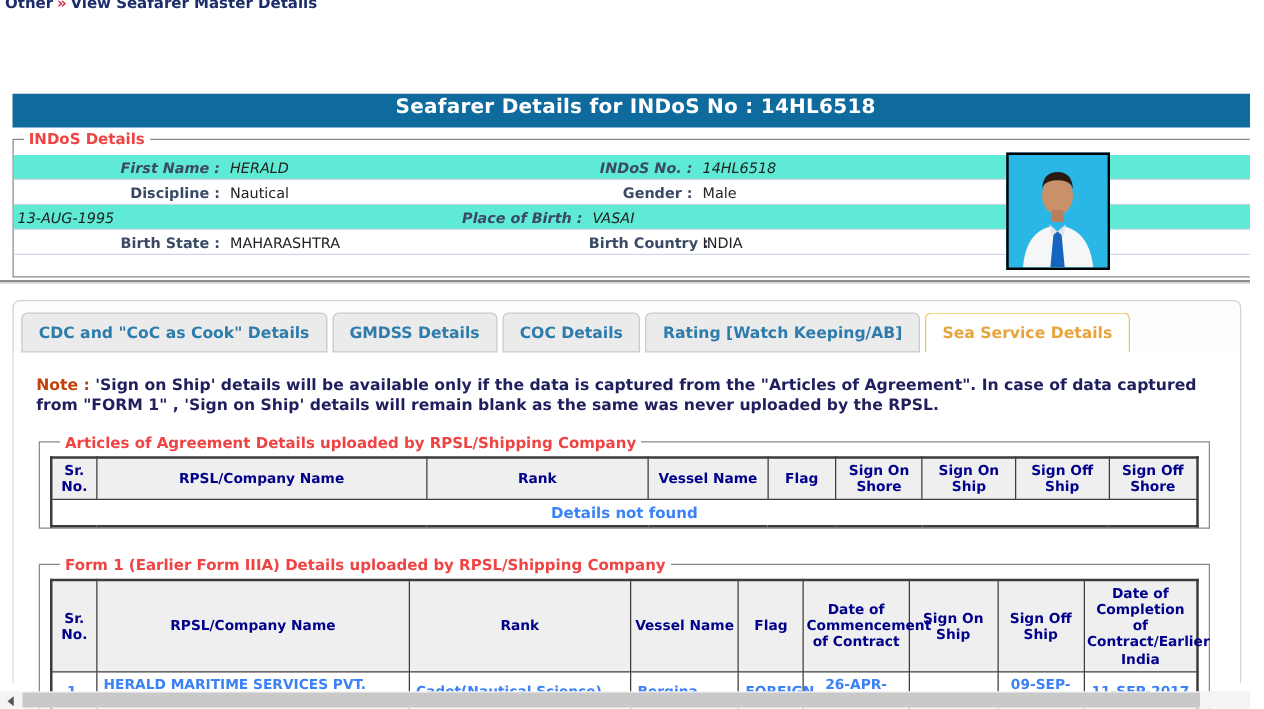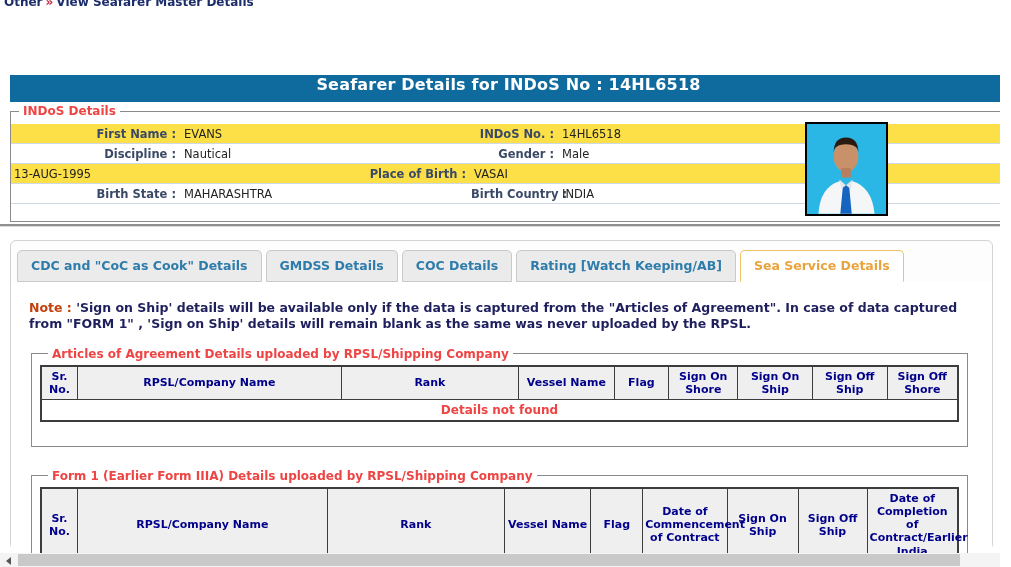--- a/index.html
+++ b/index.html
@@ -17,21 +17,21 @@
     background:#0f6a9d; color:#fff; font-size:16px; font-weight:bold;
     display:flex; align-items:flex-start; justify-content:center; letter-spacing:.2px; }
 
   
   fieldset { border:1px solid #8a8a8a; }
   legend { color:#ef4444; font-weight:bold; font-size:12px; padding:0 4px; margin-left:8px; }
   .indos-fieldset { position:absolute; top:104px; left:10px; width:993px; height:118px; background:#fff; }
   .indos-rows { margin-top:6px; }
   .indos-row { display:grid; grid-template-columns:170px 290px 88px 1fr; height:20px;
     align-items:center; border-bottom:1px solid #cfd9e6; font-size:11.5px; }
-  .indos-row.alt { background:#fde047; }
+  .indos-row.alt { background:#5eead4;font-style:italic; }
   .f-label { text-align:right; padding-right:5px; font-weight:bold; color:#3a4a66; white-space:nowrap; }
   .f-value { text-align:left; padding-left:3px; color:#222; white-space:nowrap; }
 
   .photo-frame { position:absolute; top:122px; left:805px; width:83px; height:94px;
     border:2px solid #000; background:#2bb7e6; }
   .photo-frame svg { display:block; width:100%; height:100%; }
 
   
   .divider { position:absolute; top:224px; left:0; width:1011px; height:3px;
     border-top:2px solid #8f8f8f; border-bottom:1px solid #d9d9d9; }
@@ -44,27 +44,27 @@
     padding:7px 13px 8px; font-size:12.5px; font-weight:bold; color:#2e7cab;
     white-space:nowrap; cursor:pointer; }
   .tab.active { background:#fff; color:#e8a33d; border-color:#e9c565; border-bottom-color:#fff; }
   .tab-content { background:#fff; min-height:255px; border-radius:0 0 6px 6px; padding-top:16px; }
 
   
   .note { margin:2px 16px 0 18px; font-size:12.5px; font-weight:bold; color:#1f1f5e; line-height:1.3; }
   .note .note-label { color:#c2410c; }
 
   
-  .tbl-fieldset { margin:14px 24px 0 20px; padding:4px 8px 24px; background:#fff; }
+  .tbl-fieldset { margin:14px 24px 0 20px; padding:4px 8px 0; background:#fff; }
   .tbl-fieldset.second { margin-top:22px; }
   table.grid { width:100%; border-collapse:collapse; border:2px solid #3c3c3c;
     font-size:11px; table-layout:fixed; }
   table.grid th { background:#efefef; color:#00008b; font-weight:bold; border:1px solid #3c3c3c;
     padding:3px 2px; text-align:center; line-height:1.2; }
-  table.grid td { border:1px solid #3c3c3c; padding:3px 5px; color:#ef4444; font-weight:bold; }
+  table.grid td { border:1px solid #3c3c3c; padding:3px 5px; color:#3b82f6; font-weight:bold; }
   td.empty-msg { text-align:center; color:#e60000; font-size:12px; padding:2px; }
   td.c { text-align:center; }
 
   
   .h-scrollbar { position:absolute; left:0; bottom:0; width:1011px; height:14px; background:#f4f4f4; }
   .h-thumb { position:absolute; left:18px; top:1px; width:942px; height:12px; background:#c9c9c9; }
   .arrow { position:absolute; top:4px; width:0; height:0; border-top:4px solid transparent;
     border-bottom:4px solid transparent; }
   .arrow-left { left:6px; border-right:5px solid #555; }
   .arrow-right { right:4px; border-left:5px solid #555; }
@@ -80,21 +80,21 @@
 
   <div class="title-bar">
     <span>Seafarer Details for INDoS No : 14HL6518</span>
   </div>
 
   <fieldset class="indos-fieldset">
     <legend>INDoS Details</legend>
     <div class="indos-rows">
       <div class="indos-row alt">
         <span class="f-label">First Name :</span>
-        <span class="f-value">EVANS</span>
+        <span class="f-value">HERALD</span>
         <span class="f-label">INDoS No. :</span>
         <span class="f-value">14HL6518</span>
       </div>
       <div class="indos-row">
         <span class="f-label">Discipline :</span>
         <span class="f-value">Nautical</span>
         <span class="f-label">Gender :</span>
         <span class="f-value">Male</span>
       </div>
       <div class="indos-row alt">

